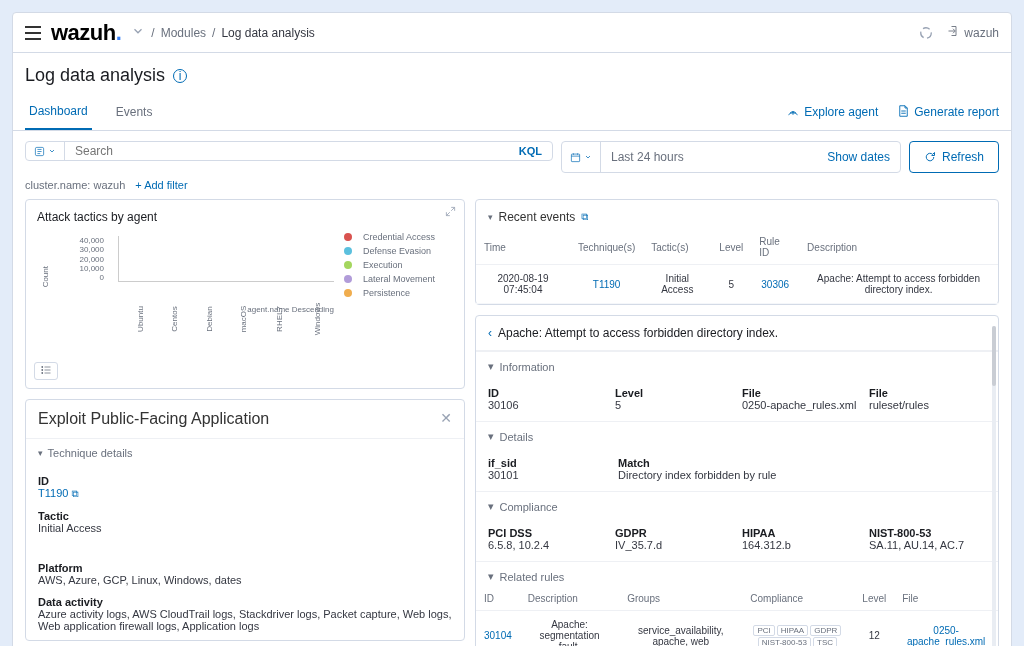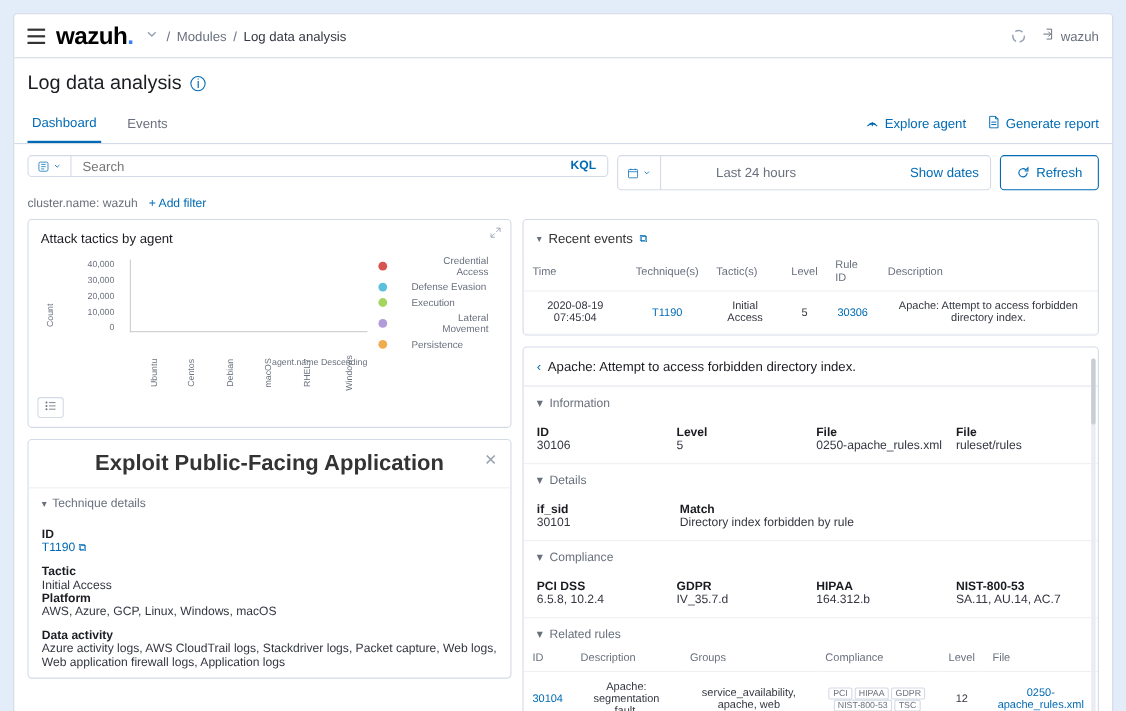--- a/index.html
+++ b/index.html
@@ -20,21 +20,21 @@
 .tabs-row { display: flex; align-items: center; border-bottom: 1px solid #d3dae6; margin-top: 8px; padding: 0 12px; }
 .tab { padding: 10px 4px; margin-right: 20px; font-size: 12px; color: #69707d; cursor: pointer; }
 .tab.active { color: #006bb4; border-bottom: 2px solid #006bb4; font-weight: 500; }
 .tab-actions { margin-left: auto; display: flex; gap: 20px; align-items: center; }
 .link-action { color: #006bb4; font-size: 12px; cursor: pointer; display: flex; align-items: center; gap: 5px; }
 .searchrow { display: flex; gap: 8px; padding: 10px 12px 6px 12px; }
 .sbox { display: flex; align-items: center; border: 1px solid #d3dae6; border-radius: 4px; background: #fff; height: 20px; flex: 1; }
 .sbox .icon-slot { padding: 0 8px; border-right: 1px solid #d3dae6; height: 100%; display:flex; align-items:center; color: #006bb4; font-size:11px; gap:3px;}
 .sbox input { border: none; outline: none; flex: 1; padding: 0 10px; font-size: 12px; background: transparent; }
 .kql { color: #006bb4; font-size: 11px; font-weight: 600; padding-right: 10px; }
-.datebox { flex: 0 0 340px; display: flex; align-items: center; border: 1px solid #d3dae6; border-radius: 4px; height: 32px; gap: 40px; }
+.datebox { flex: 0 0 340px; display: flex; align-items: center; border: 1px solid #d3dae6; border-radius: 4px; height: 32px; }
 .datebox .cal { padding: 0 8px; border-right: 1px solid #d3dae6; height:100%; display:flex; align-items:center; color: #006bb4; font-size:11px; gap:3px; }
 .datebox .range { flex:1; padding: 0 10px; color: #69707d; }
 .datebox .showdates { color: #006bb4; padding: 0 10px; cursor:pointer; }
 .refresh-btn { border: 1px solid #006bb4; color: #006bb4; background:#fff; border-radius: 4px; height: 32px; padding: 0 14px; display:flex; align-items:center; gap:6px; cursor:pointer; font-size:12px; }
 .filterrow { padding: 0 12px 8px 12px; display: flex; align-items: center; gap: 10px; font-size: 11px; color: #69707d; }
 .add-filter { color: #006bb4; cursor: pointer; }
 .content { display: flex; gap: 10px; padding: 0 12px 12px 12px; }
 .col { display: flex; flex-direction: column; gap: 10px; flex: 1; min-width:0; }
 .panel { border: 1px solid #d3dae6; border-radius: 4px; background: #fff; position: relative; }
 .panel-pad { padding: 10px 12px; }
@@ -43,26 +43,26 @@
 .y-axis { width: 48px; text-align: right; font-size: 8px; color: #69707d; display:flex; flex-direction:column; justify-content:space-between; padding: 4px 4px 20px 0; }
 .y-axis-label { writing-mode: vertical-rl; transform: rotate(180deg); font-size: 8px; color: #69707d; align-self:center; padding:0 2px 20px 0; }
 .plot { flex:1; position:relative; }
 .bars-area { position:absolute; left:0; right:0; top:4px; bottom:20px; display:flex; align-items:flex-end; justify-content:space-around; border-left:1px solid #ccc; border-bottom:1px solid #ccc; }
 .group { display:flex; align-items:flex-end; gap:1px; }
 .group div { width:6px; }
 .xlabels { position:absolute; left:0; right:0; bottom:-26px; display:flex; justify-content:space-around; }
 .xl { font-size:8px; color:#69707d; transform: rotate(-90deg); transform-origin: top; white-space:nowrap; }
 .xtitle { position:absolute; left:0; right:0; bottom:-10px; text-align:right; font-size:8px; color:#69707d; }
 .legend { width: 100px; font-size: 9px; color: #69707d; }
-.legend-item { display:flex; align-items:center; gap:22px; margin-bottom: 4px; text-align: right; }
+.legend-item { display:flex; align-items:center; gap:11px; margin-bottom: 4px; }
 .swatch { width:8px; height:8px; border-radius:50%; }
 .maximize { position:absolute; top:6px; right:8px; color:#98a2b3; font-size:11px; cursor:pointer; }
 .legend-toggle { position:absolute; bottom:8px; left:8px; border:1px solid #d3dae6; border-radius:3px; padding:2px 5px; font-size:10px; color:#69707d; cursor:pointer; }
 .tech-panel .close-x { position:absolute; top:10px; right:12px; color:#98a2b3; cursor:pointer; font-size:14px; }
-.tech-panel h2 { font-size: 20px; font-weight: 700; padding: 10px 12px; text-align: center; }
+.tech-panel h2 { font-size: 16px; font-weight: 400; padding: 10px 12px; }
 .section-hdr { border-top:1px solid #eef0f4; padding: 8px 12px; font-size:11px; color:#69707d; display:flex; align-items:center; gap:5px; }
 .section-hdr .chev-sm { color:#69707d; font-size: 9px; }
 .field-block { padding: 2px 12px 8px 12px; }
 .field-label { font-size: 11px; font-weight: 700; color: #1a1c21; margin-top: 6px; }
 .field-val { font-size: 11px; color: #343741; }
 .link { color: #006bb4; cursor: pointer; }
 .events-hdr { display:flex; align-items:center; gap:6px; padding: 10px 12px 6px 12px; font-size:12px; }
 table { width: 100%; border-collapse: collapse; font-size: 10px; }
 thead th { text-align: left; padding: 6px 8px; color: #69707d; font-weight: 400; border-bottom: 1px solid #eef0f4; }
 tbody td { padding: 8px 8px; border-bottom: 1px solid #f5f7fa; color:#343741; vertical-align: middle; text-align: center; }
@@ -295,22 +295,22 @@
         <h2>Exploit Public-Facing Application</h2>
         <div class="section-hdr">
             <span class="chev-sm">▾</span>
             <span>Technique details</span>
           </div>
         <div class="field-block">
           <div class="field-label">ID</div>
           <div class="field-val"><span class="link">T1190</span> <span class="ext-icon">⧉</span></div>
           <div class="field-label" style="margin-top:10px;">Tactic</div>
           <div class="field-val">Initial Access</div>
-          <div class="field-label" style="margin-top:0;">Platform</div>
-          <div class="field-val">AWS, Azure, GCP, Linux, Windows, macOS</div>
+          <div class="field-label" style="margin-top:28px;">Platform</div>
+          <div class="field-val">AWS, Azure, GCP, Linux, Windows, dates</div>
           <div class="field-label" style="margin-top:10px;">Data activity</div>
           <div class="field-val">Azure activity logs, AWS CloudTrail logs, Stackdriver logs, Packet capture, Web logs, Web application firewall logs, Application logs</div>
         </div>
       </div>
     </div>
 
     <div class="col">
 
       <div class="panel">
         <div class="events-hdr">

